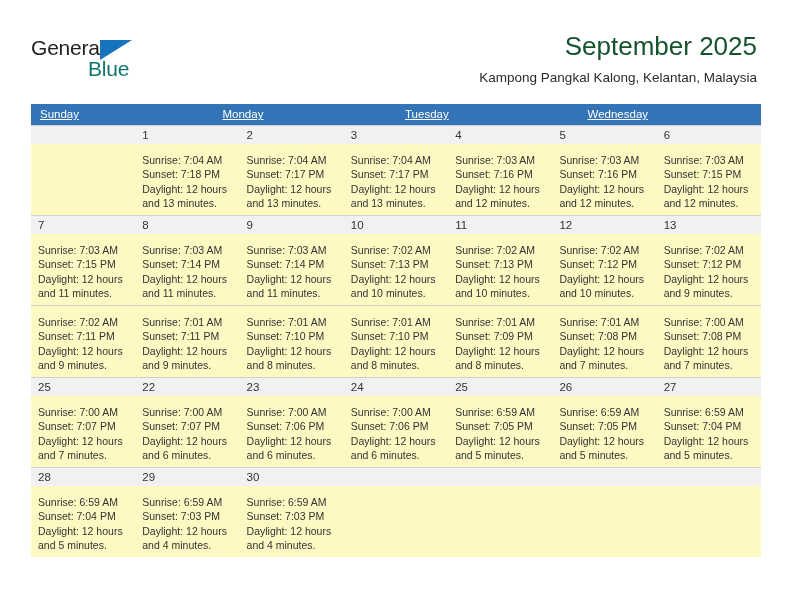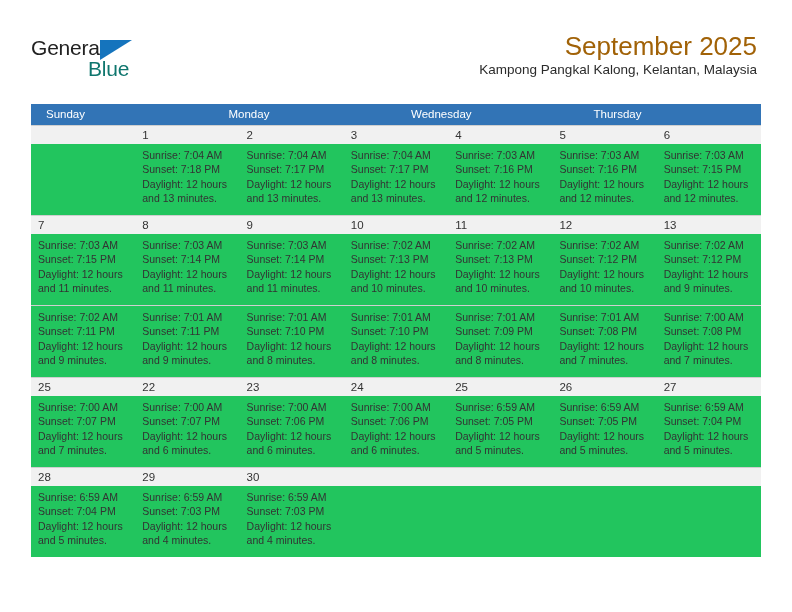--- a/index.html
+++ b/index.html
@@ -65,25 +65,26 @@
 
   .title-block {
     position: absolute;
     right: 35px;
     top: 30px;
     text-align: right;
   }
   .cal-title {
     font-size: 26px;
     font-weight: normal;
-    color: #a16207;
+    color: #14532d;
     line-height: 32px;
     white-space: nowrap;
   }
   .cal-subtitle {
+    margin-top: 8px;
     font-size: 13.5px;
     color: #2b2b2b;
     line-height: 16px;
     white-space: nowrap;
   }
 
   
   .calendar {
     position: absolute;
     left: 31px;
@@ -93,24 +94,25 @@
   .cal-head {
     display: flex;
     background: #3274b6;
     height: 21px;
   }
   .cal-head .hcell {
     flex: 1 1 0;
     color: #ffffff;
     font-size: 11.5px;
     line-height: 21px;
-    padding-left: 15px;
+    padding-left: 9px;
     box-sizing: border-box;
     overflow: hidden;
     white-space: nowrap;
+    text-decoration: underline;
   }
 
   .week {
     position: relative;
     border-top: 1px solid #cfcfcf;
   }
   .week:first-of-type {
     border-top: none;
   }
   .week .numrow {
@@ -122,22 +124,23 @@
     flex: 1 1 0;
     font-size: 11.5px;
     line-height: 18px;
     padding-left: 7px;
     box-sizing: border-box;
     color: #333333;
     white-space: nowrap;
   }
   .week .inforow {
     display: flex;
-    background: #22c55e;
+    background: #fef9c3;
     height: 71px;
+    align-items: center;
   }
   .week .icell {
     flex: 1 1 0;
     padding: 4px 6px 0 7px;
     box-sizing: border-box;
     font-size: 10.5px;
     line-height: 14.4px;
     color: #333333;
     overflow: hidden;
   }
@@ -166,22 +169,22 @@
       <div class="cal-subtitle">Kampong Pangkal Kalong, Kelantan, Malaysia</div>
     </div>
 
   </div>
 
   <div class="calendar">
 
     <div class="cal-head">
       <div class="hcell">Sunday</div>
       <div class="hcell">Monday</div>
+      <div class="hcell">Tuesday</div>
       <div class="hcell">Wednesday</div>
-      <div class="hcell">Thursday</div>
     </div>
 
     <div class="week">
       <div class="numrow">
         <div class="ncell"></div>
         <div class="ncell">1</div>
         <div class="ncell">2</div>
         <div class="ncell">3</div>
         <div class="ncell">4</div>
         <div class="ncell">5</div>

